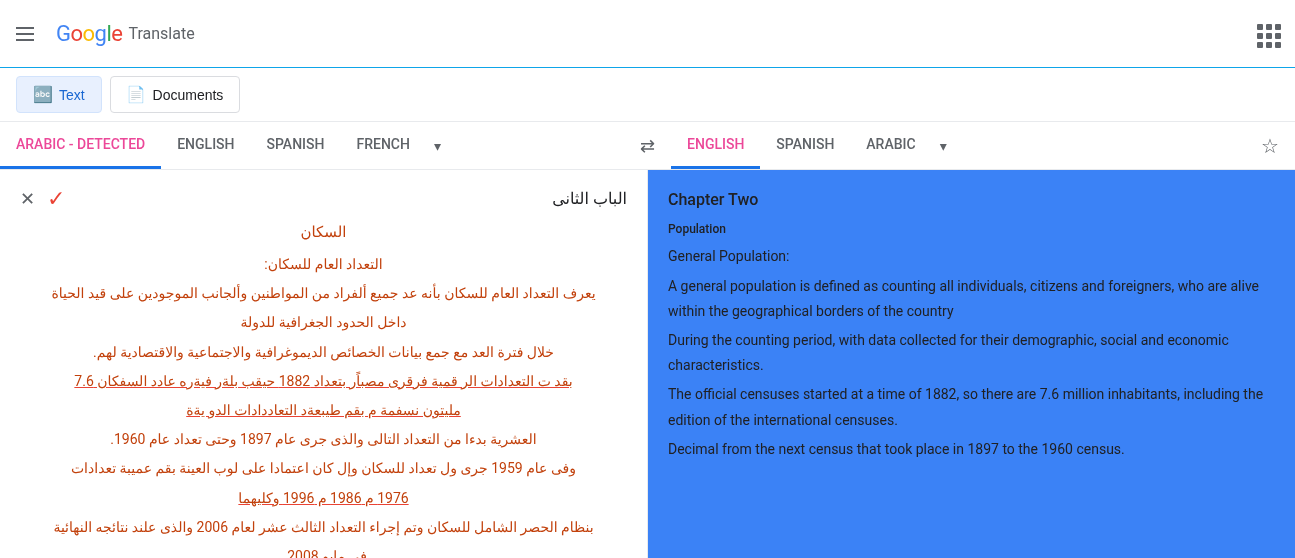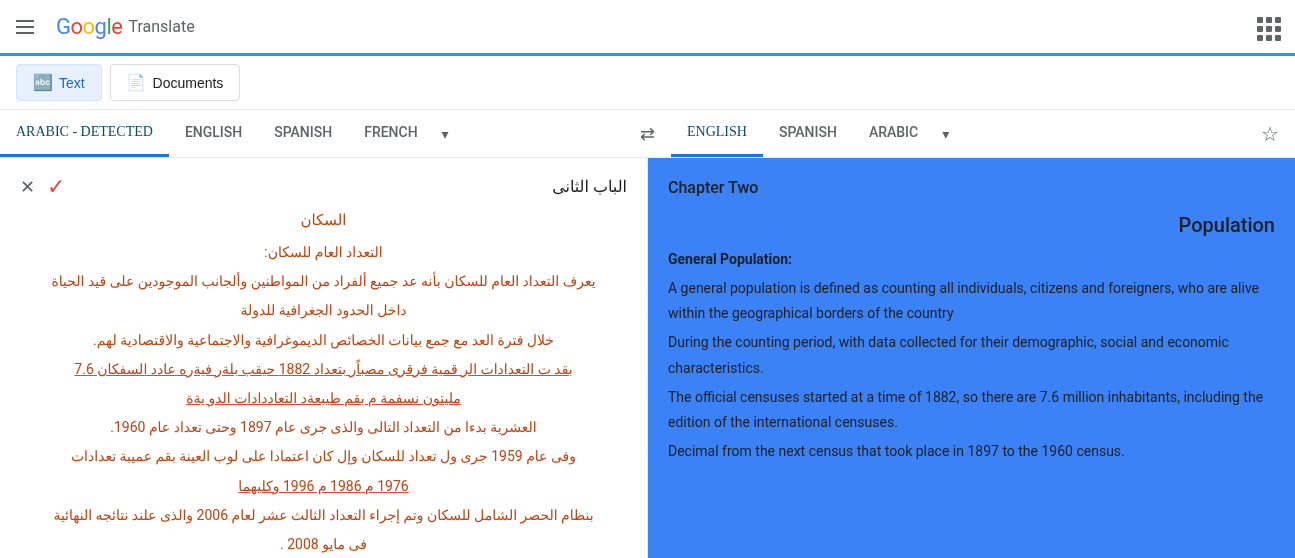--- a/index.html
+++ b/index.html
@@ -3,22 +3,22 @@
   <meta charset="utf-8">
   <style>
     * { box-sizing: border-box; margin: 0; padding: 0; }
     body { font-family: 'Roboto', Arial, sans-serif; font-size: 14px; color: #202124; background: #fff; }
 
     
     .header {
       display: flex;
       align-items: center;
       padding: 8px 16px;
-      height: 56px;
-      border-bottom: 3px solid #0ea5e9;
+      height: 68px;
+      border-bottom: 1px solid #0ea5e9;
     }
     .header-menu-icon {
       width: 24px; height: 24px; cursor: pointer; margin-right: 16px;
       display: flex; flex-direction: column; justify-content: center; gap: 4px;
     }
     .header-menu-icon span {
       display: block; width: 18px; height: 2px; background: #5f6368;
     }
     .google-logo {
       display: flex; align-items: center; margin-right: 4px;
@@ -64,21 +64,21 @@
     }
     .lang-panel {
       display: flex; align-items: center; flex: 1;
     }
     .lang-tab {
       padding: 14px 16px; font-size: 14px; cursor: pointer; color: #5f6368;
       border-bottom: 3px solid transparent; white-space: nowrap;
       font-weight: 500;
     }
     .lang-tab.active {
-      color: #0c4a6e; border-bottom-color: #1a73e8; font-family: Liberation Serif, serif;
+      color: #ec4899; border-bottom-color: #1a73e8;
     }
     .lang-more-btn {
       padding: 14px 8px; cursor: pointer; color: #5f6368;
       display: flex; align-items: center;
     }
     .swap-btn {
       padding: 0 16px; cursor: pointer; color: #5f6368; font-size: 18px;
       display: flex; align-items: center;
     }
     .lang-star-btn {
@@ -229,22 +229,22 @@
         <span class="underline-red">1976 م 1986 م 1996 وكليهما</span>
       </p>
       <p>بنظام الحصر الشامل للسكان وتم إجراء التعداد الثالث عشر لعام 2006 والذى علند نتائجه النهائية</p>
       <p>فى مايو 2008 .</p>
     </div>
   </div>
 
   <div class="target-panel">
     <div class="target-text">
       <p style="font-size:16px; font-weight:500;">Chapter Two</p>
-      <p style="font-size:20px; font-weight:500;text-align:right;">Population</p>
-      <p style="font-weight:700;">General Population:</p>
+      <p style="font-size:12px; font-weight:500;">Population</p>
+      <p style="font-weight:400;">General Population:</p>
       <p>A general population is defined as counting all individuals, citizens and foreigners, who are alive within the geographical borders of the country</p>
       <p>During the counting period, with data collected for their demographic, social and economic characteristics.</p>
       <p>The official censuses started at a time of 1882, so there are 7.6 million inhabitants, including the edition of the international censuses.</p>
       <p>Decimal from the next census that took place in 1897 to the 1960 census.</p>
     </div>
   </div>
 
 </div>
 
 </body></html>

